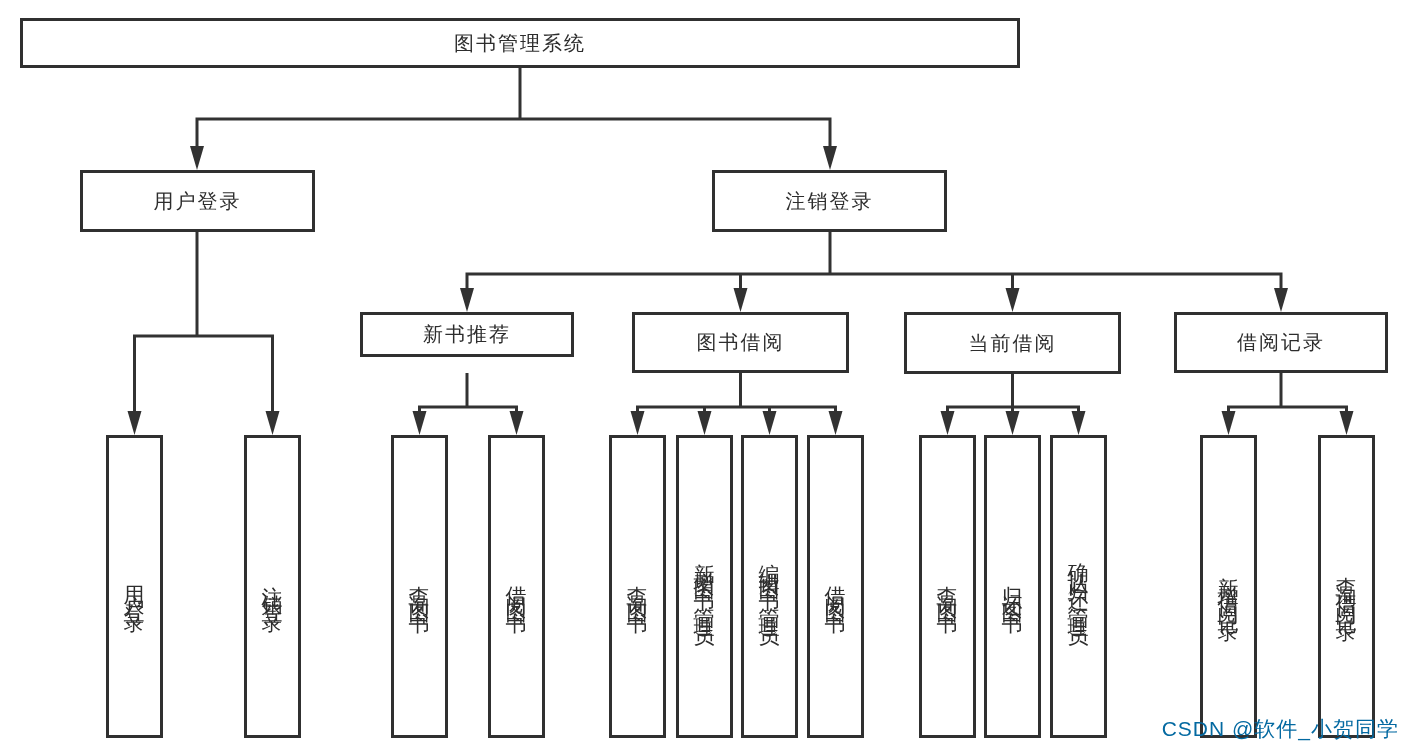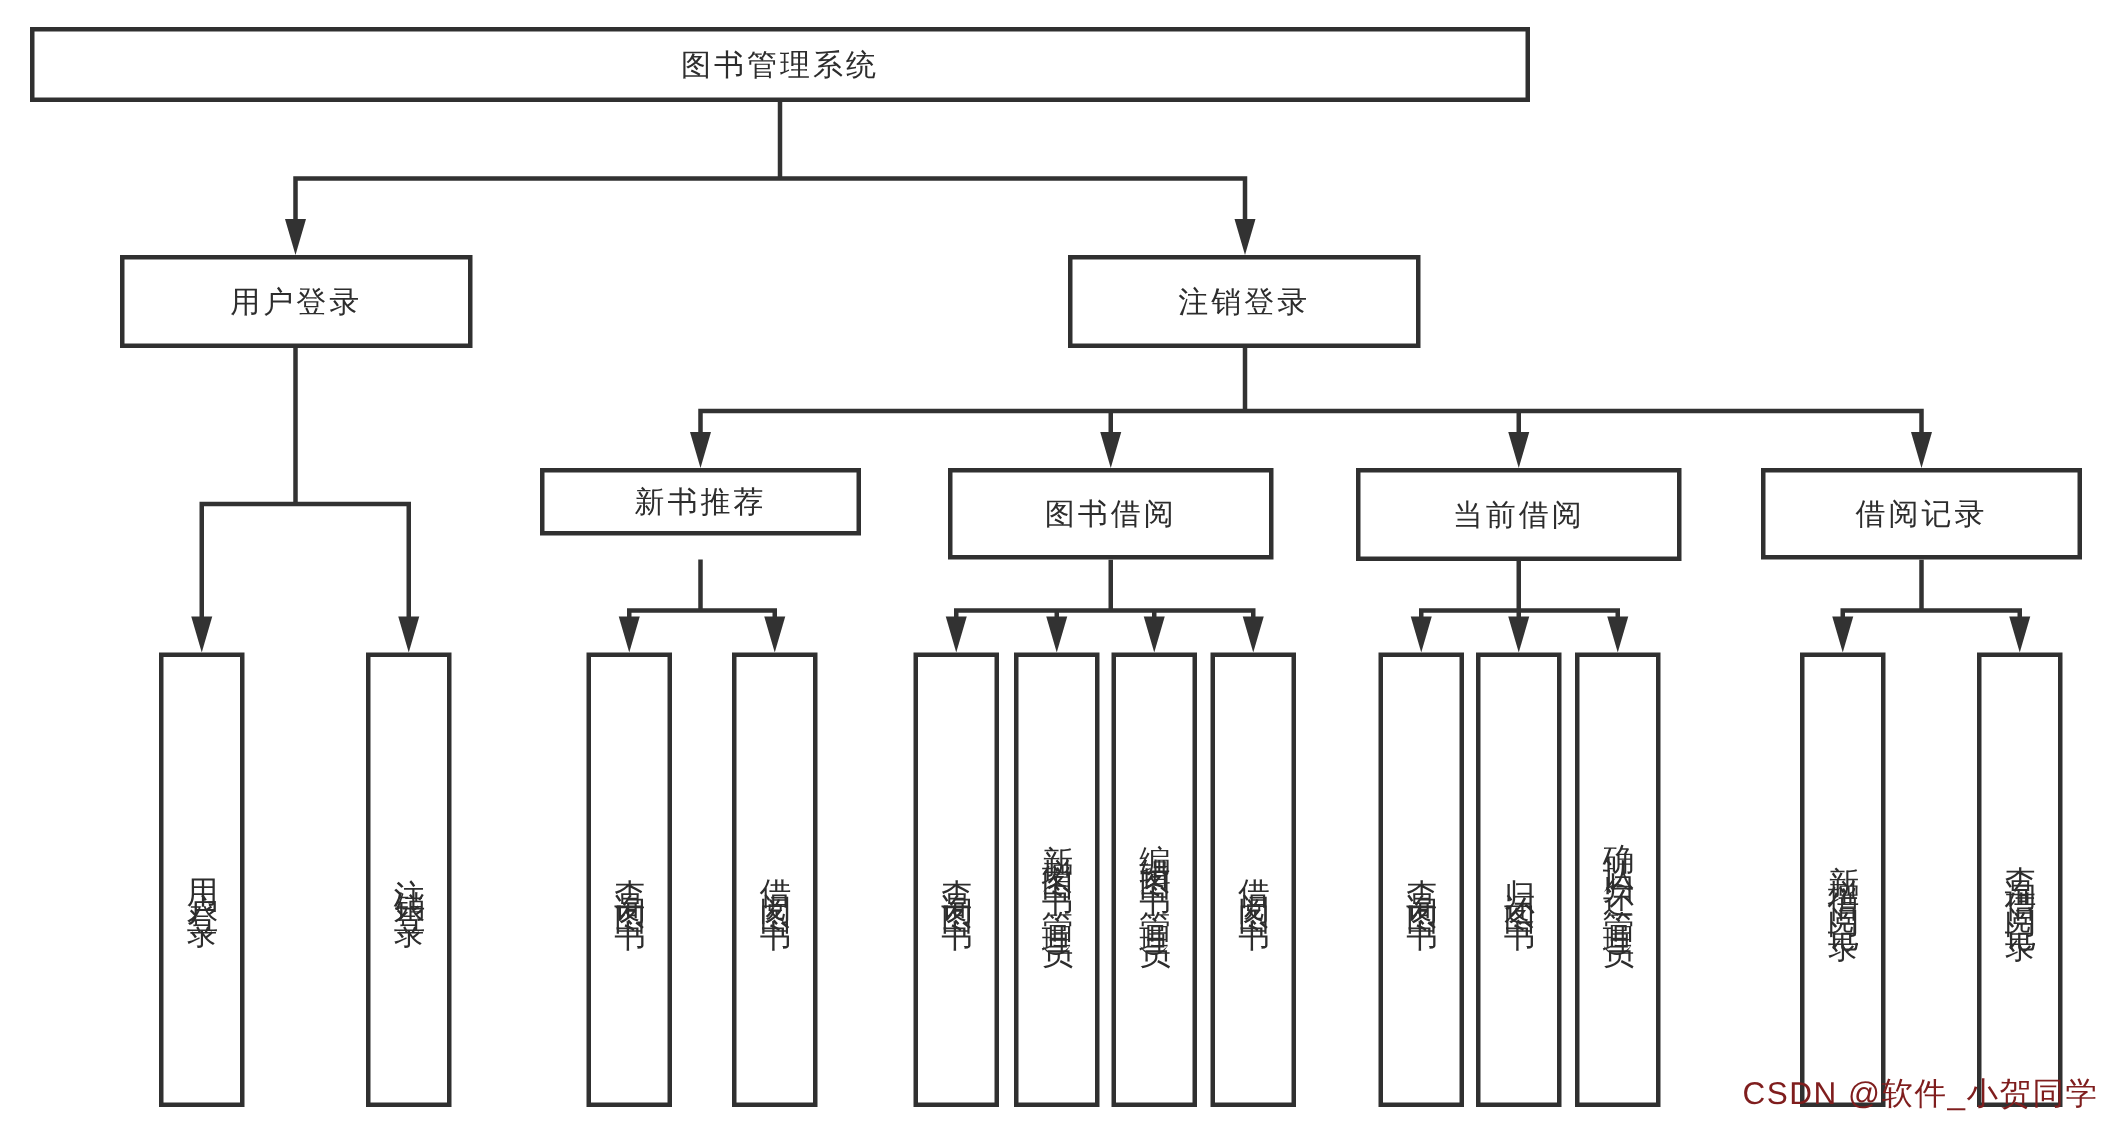--- a/index.html
+++ b/index.html
@@ -34,21 +34,21 @@
     font-size:21px;
     letter-spacing:9px;
     line-height:1;
   }
   .watermark{
     position:absolute;
     right:6px;
     bottom:4px;
     z-index:3;
     font-size:21px;
-    color:#7f1d1d;
+    color:#0369a1;
     letter-spacing:1px;
     white-space:nowrap;
   }
 </style>
 </head>
 <body>
 
 <div class="stage">
 
   <svg class="connectors" width="1405" height="747" viewBox="0 0 1405 747">

